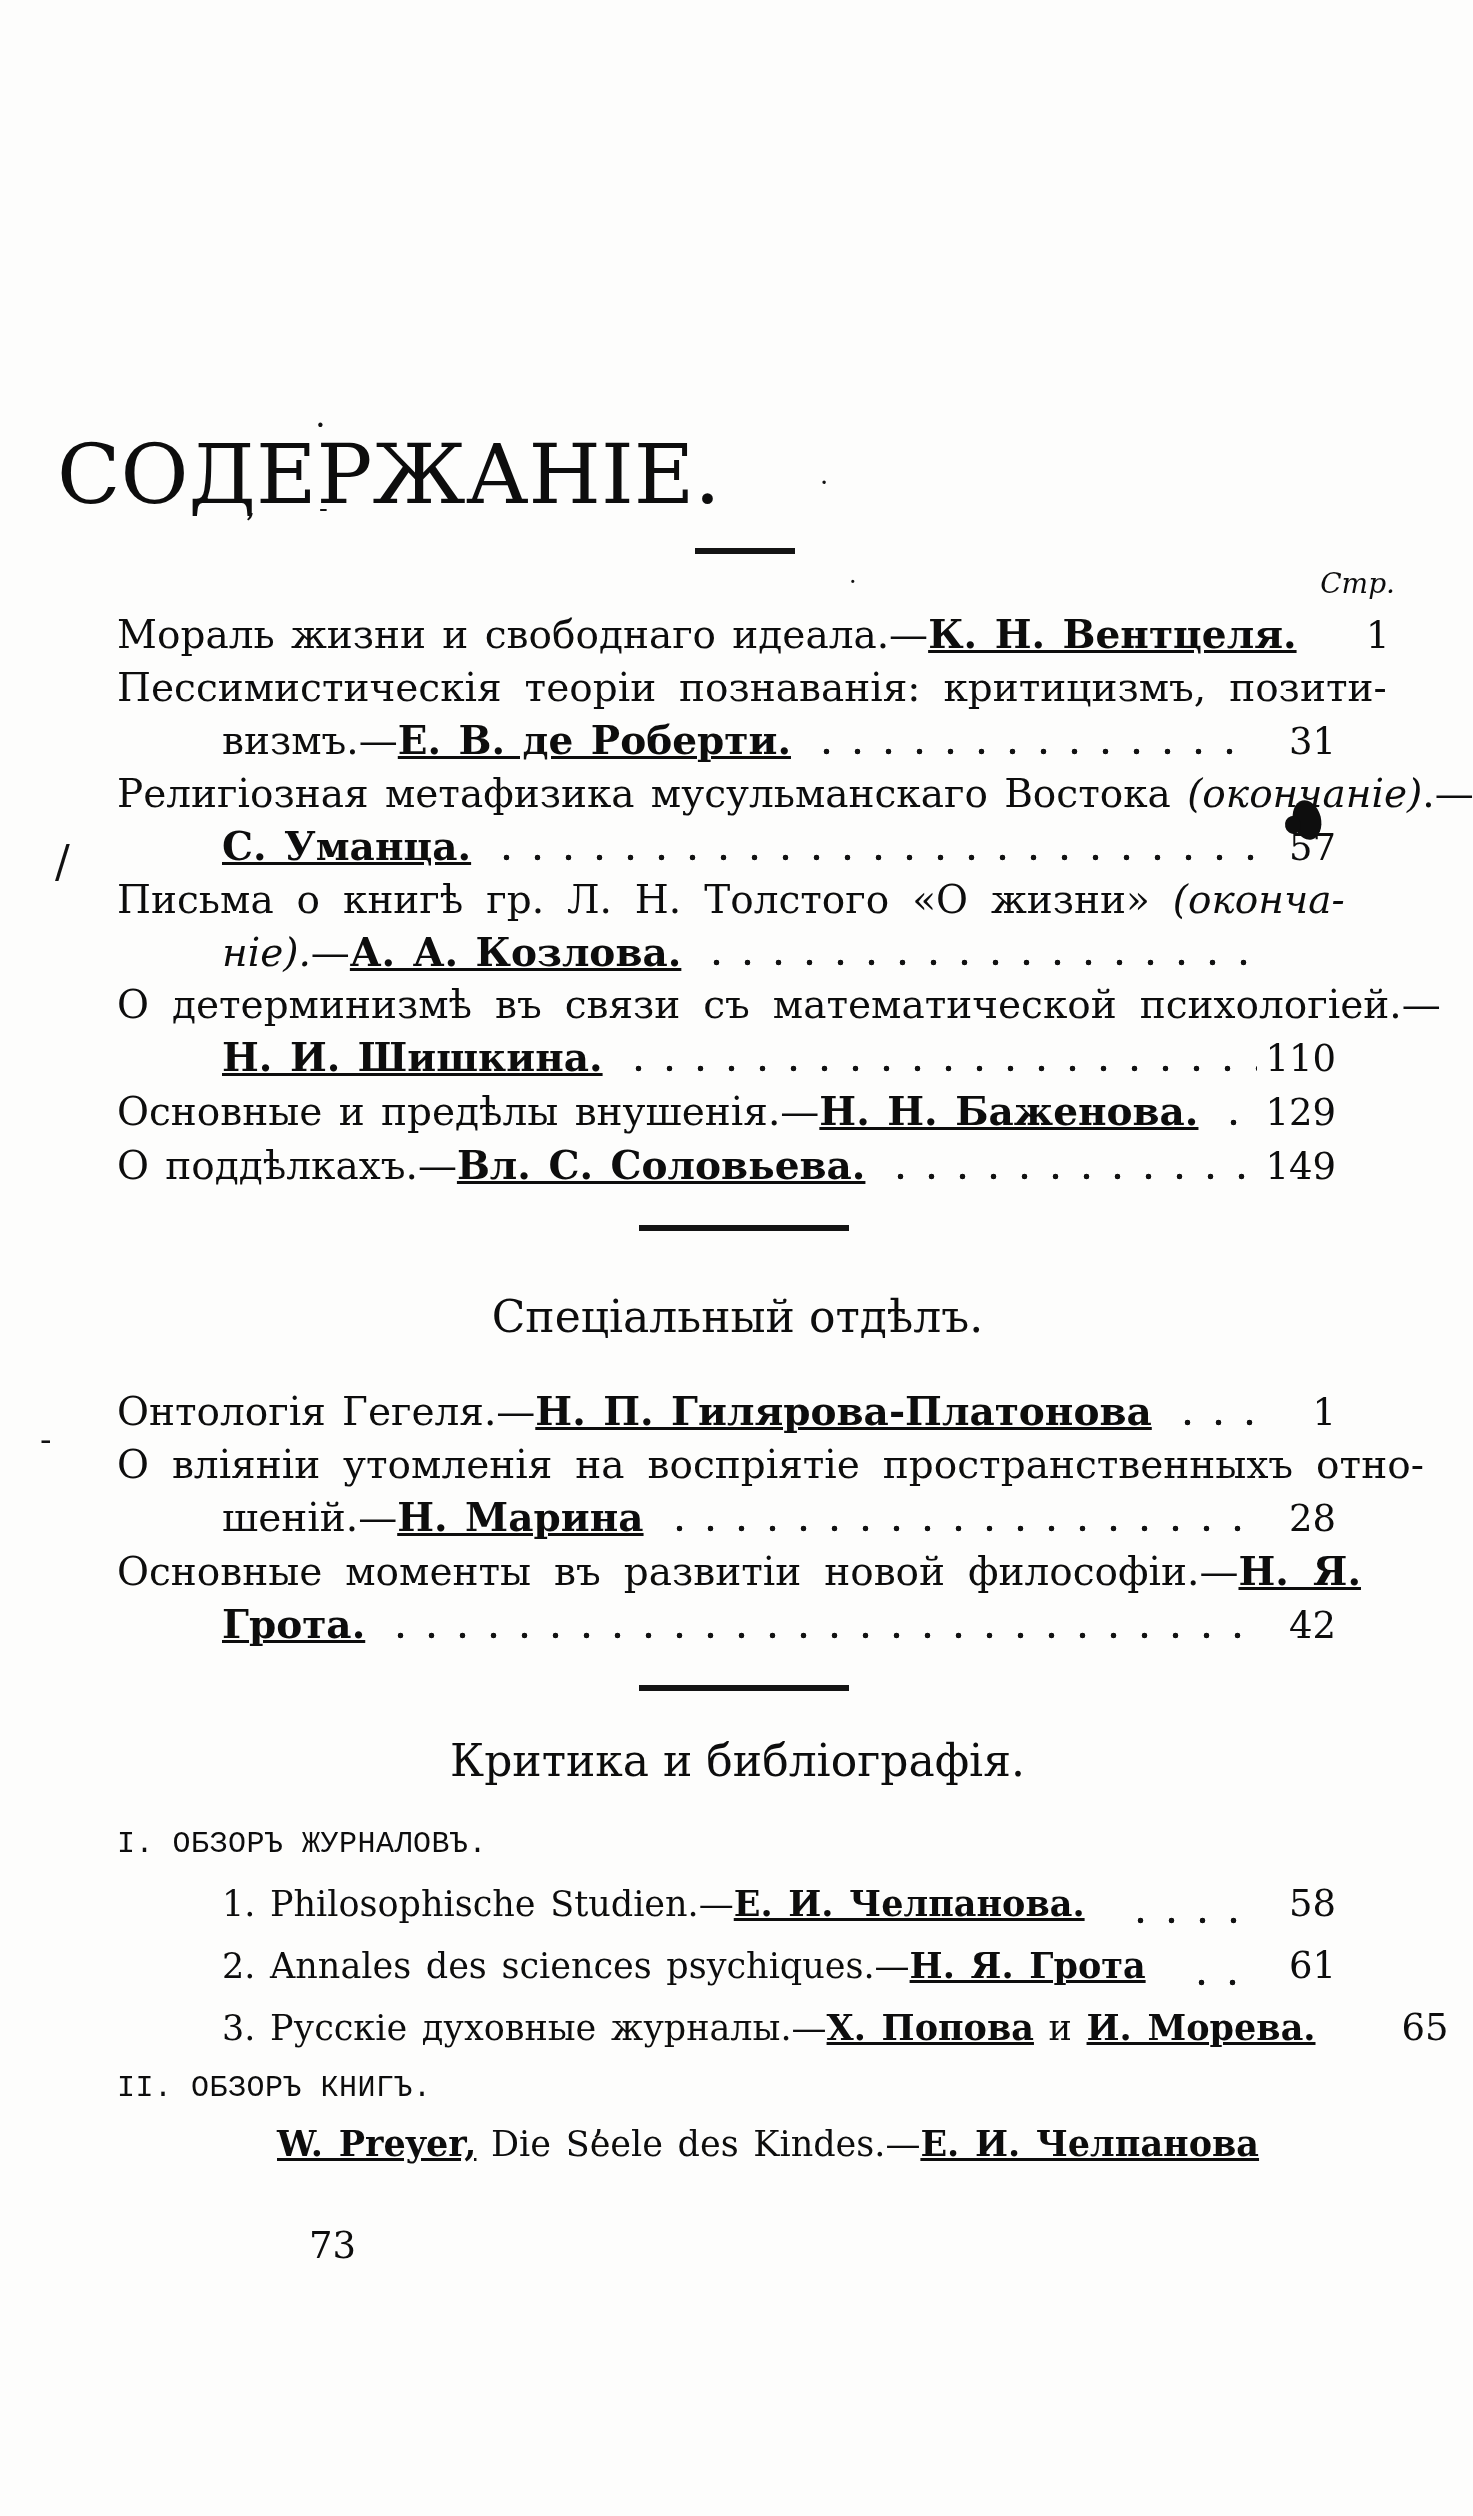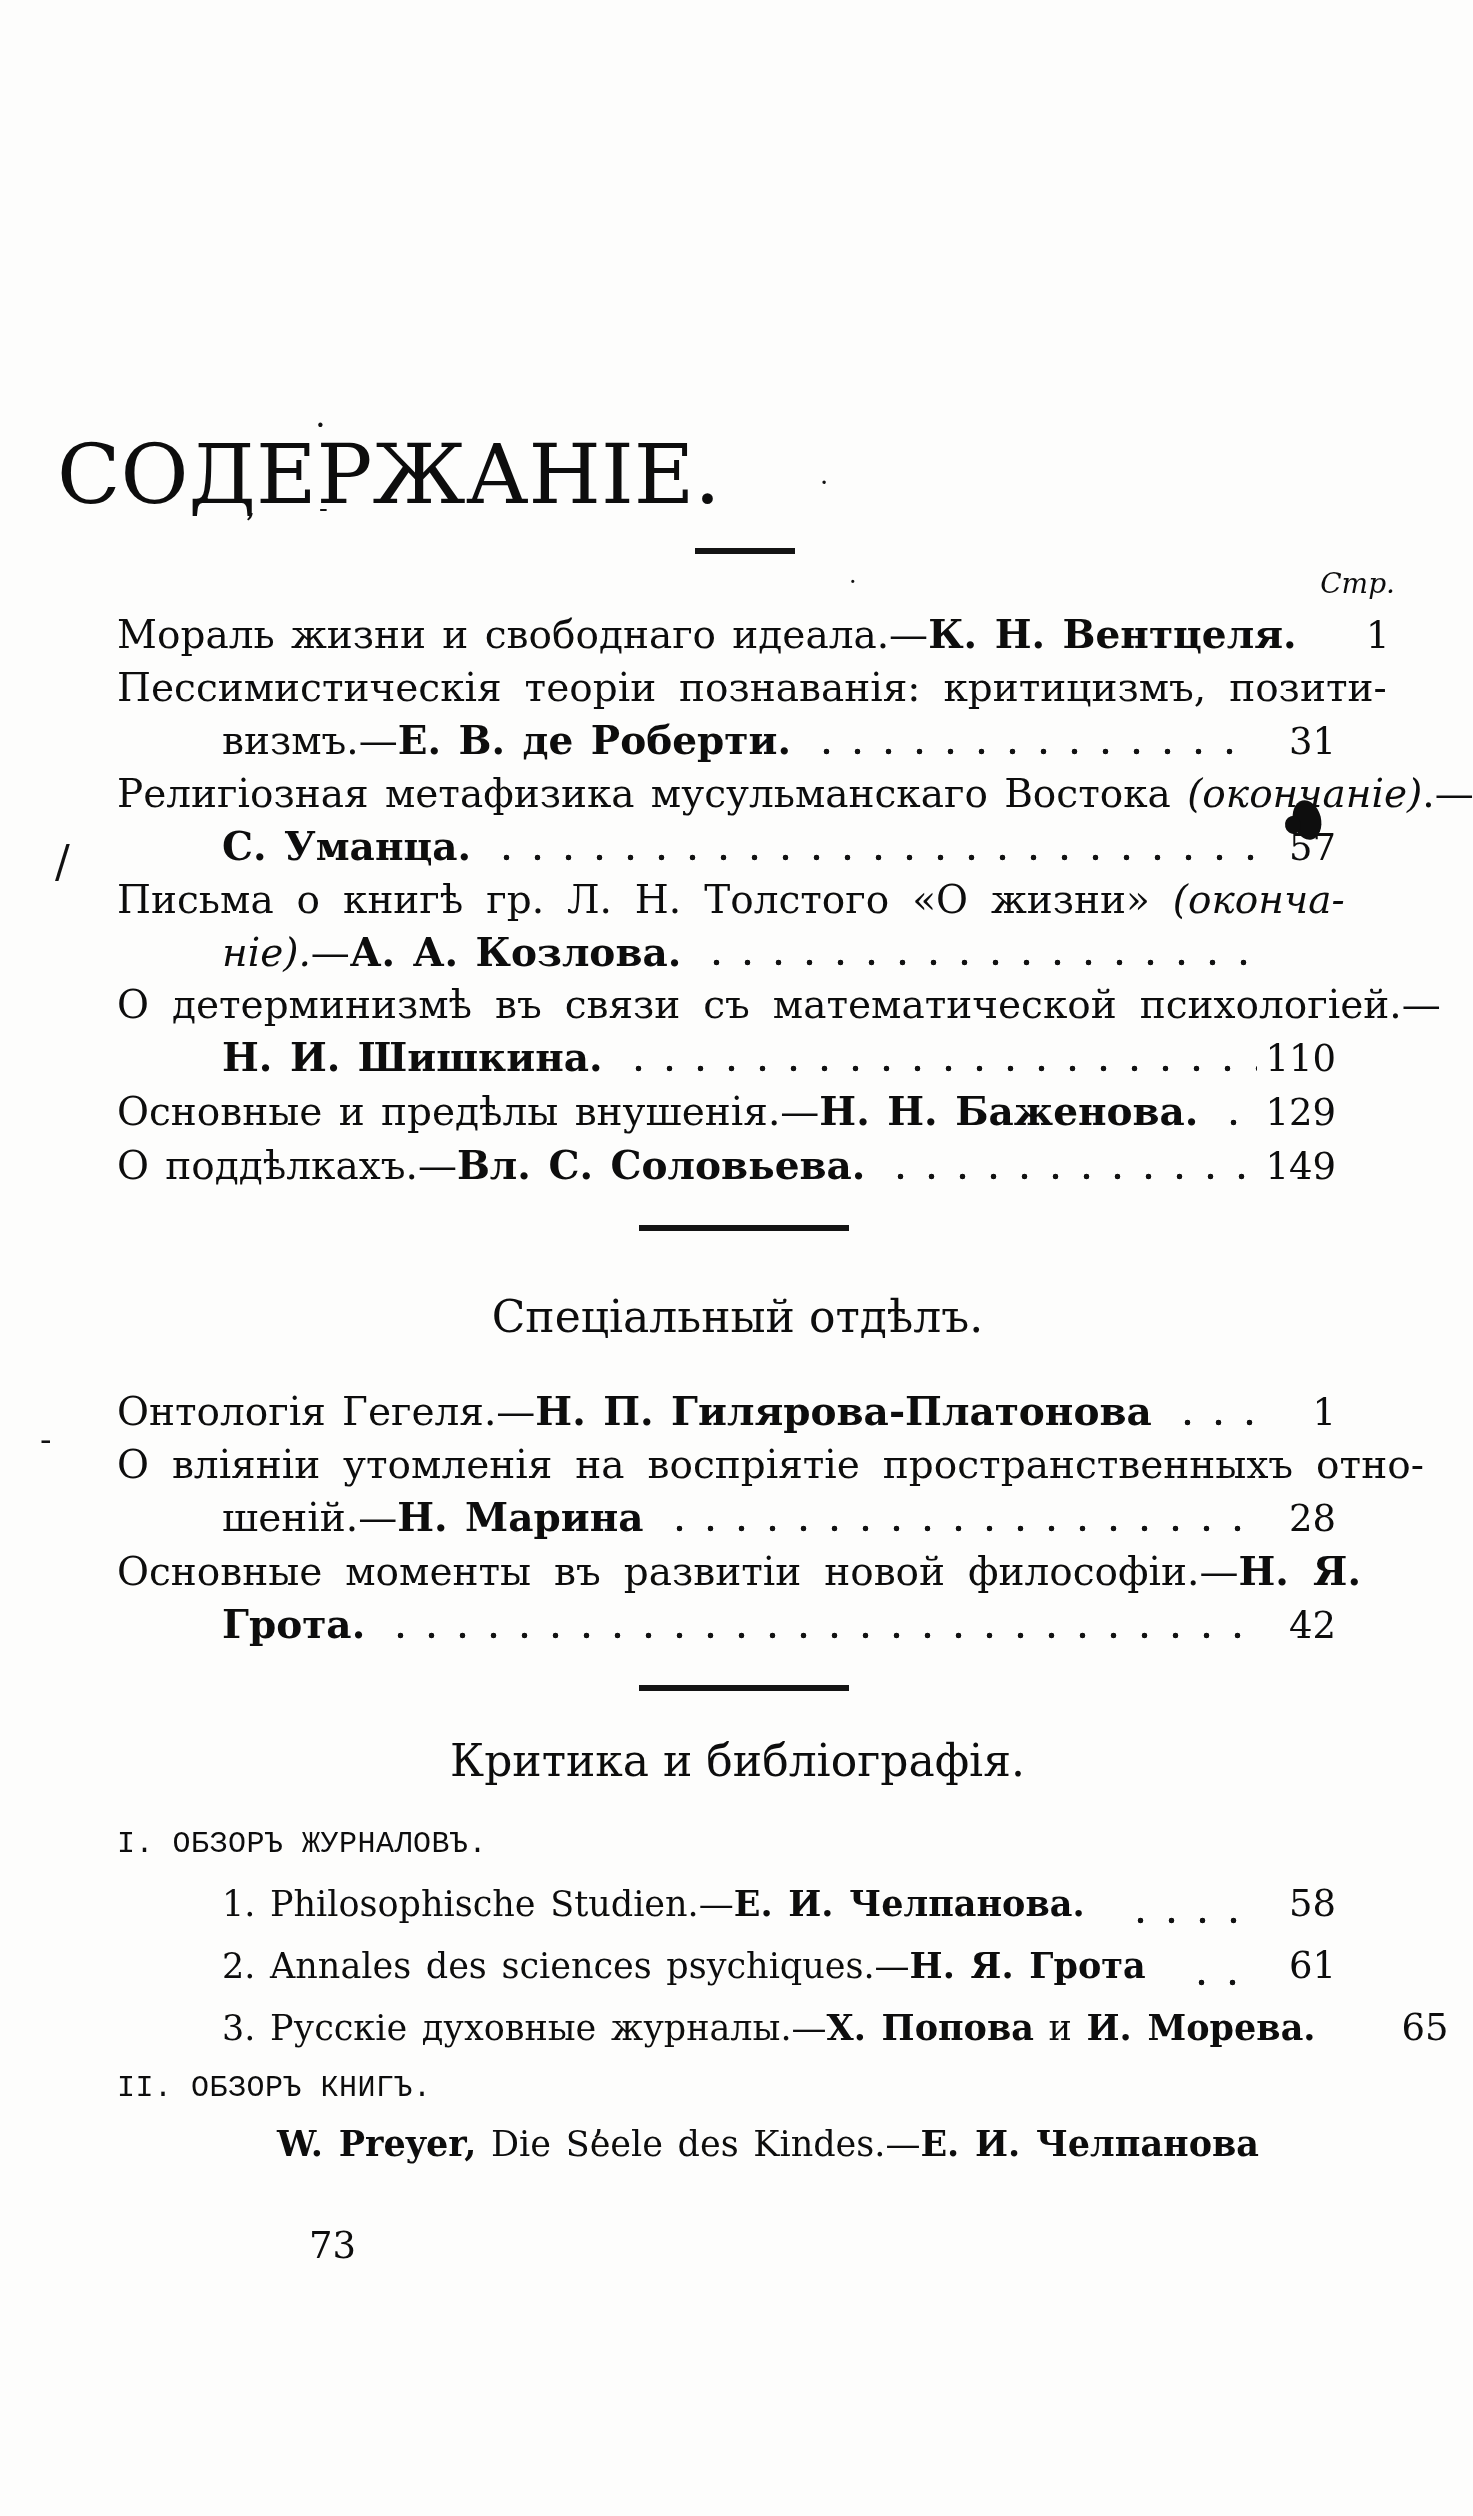--- a/index.html
+++ b/index.html
@@ -40,21 +40,21 @@
     align-items:baseline;
     font-size:39px;
     line-height:52px;
     white-space:nowrap;
     word-spacing:0.10em;
   }
   .toc-line .txt{flex:0 0 auto;}
   .ind1{padding-left:105px;}
   .ind2{padding-left:160px;flex-direction:column;}
   .spread{word-spacing:0.27em;}
-  .b{font-weight:700;}
+  .b{font-weight:700;text-decoration:underline;}
   .i{font-style:italic;}
   .small{font-size:35px;line-height:62px;gap:20px;}
   .leader{
     flex:1 1 auto;
     align-self:stretch;
     margin-left:14px;
     background-image:radial-gradient(circle,#121212 2.6px,transparent 3.1px);
     background-size:31px 9px;
     background-repeat:repeat-x;
     background-position:left 6px bottom 12px;

